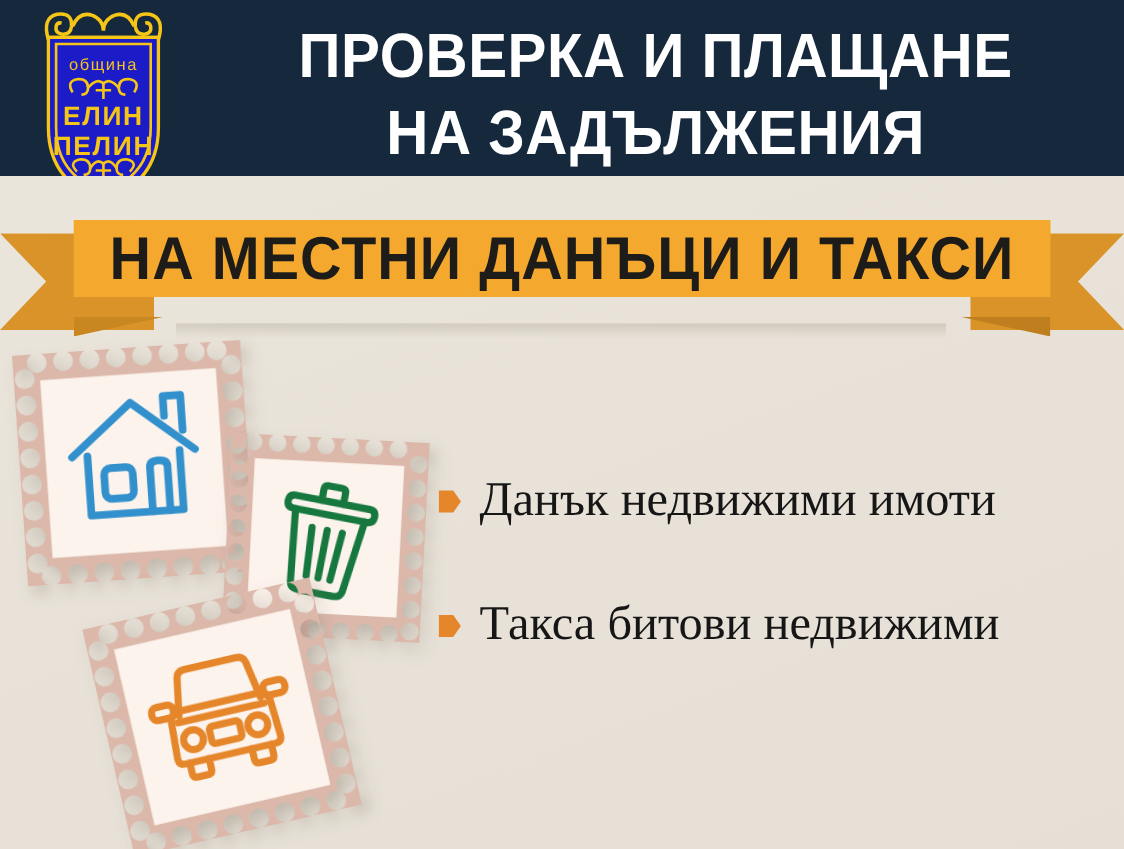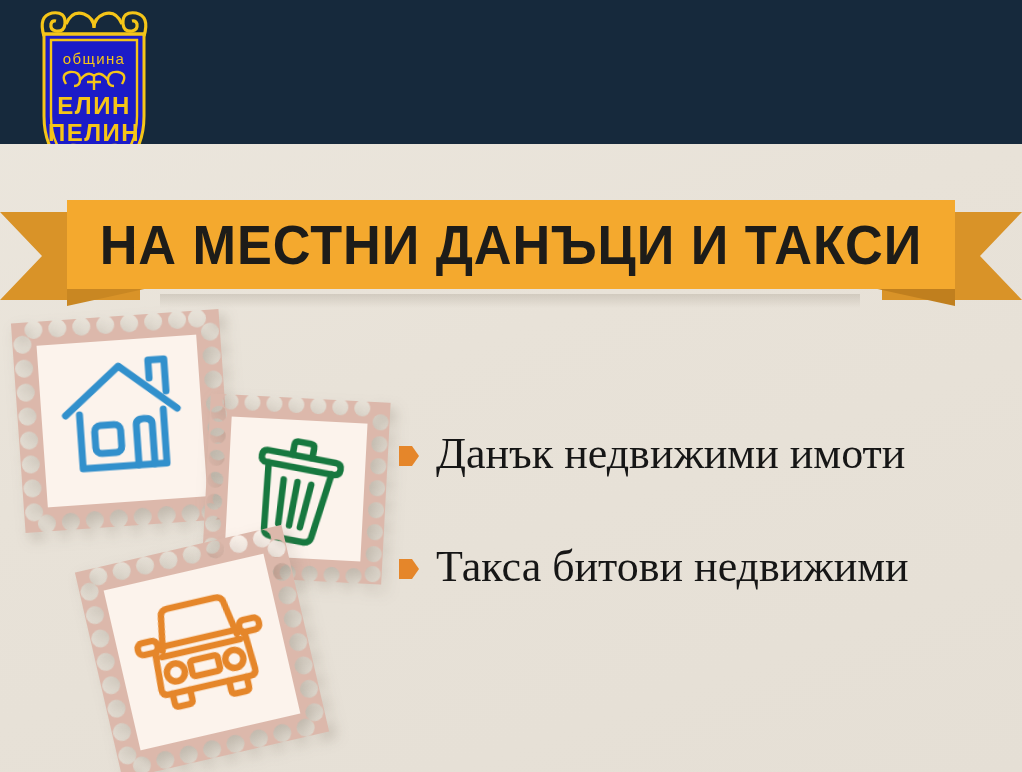--- a/index.html
+++ b/index.html
@@ -11,21 +11,21 @@
     position:relative;
   }
   
   #page{
     position:absolute;inset:0;
     background:linear-gradient(160deg,#ece7de 0%,#e8e2d8 45%,#e5dfd5 100%);
   }
 
   
   .header{
-    position:absolute;left:0;top:0;width:1022px;height:144px;
+    position:absolute;left:0;top:0;width:1022px;height:160px;
     background:#16293c;
     overflow:hidden;
   }
   .crest{
     position:absolute;left:18px;top:4px;width:152px;height:184px;
   }
   .header-titles{
     position:absolute;left:186px;top:16px;width:820px;
     text-align:center;
   }
@@ -60,21 +60,21 @@
   .ribbon-shadow{
     position:absolute;top:92px;width:82px;height:18px;
     background:#c07f1e;
   }
   .ribbon-shadow.left{left:67px;clip-path:polygon(0 0,82px 0,82px 18px,0 18px);
     background:linear-gradient(to bottom right,#c98722 0%,#c98722 100%);
     clip-path:polygon(0 0,82px 0,0 18px);}
   .ribbon-shadow.right{right:67px;
     clip-path:polygon(0 0,82px 0,82px 18px);}
   .ribbon-panel{
-    position:absolute;left:67px;top:4px;width:888px;height:89px;
+    position:absolute;left:67px;top:4px;width:888px;height:70px;
     background:#f4a92e;
     display:flex;align-items:center;justify-content:center;
   }
   .ribbon-text{
     color:#1d1c19;
     font-family:"Liberation Sans",sans-serif;
     font-weight:bold;
     font-size:55px;
     letter-spacing:1px;
     transform:scaleX(0.95);
@@ -147,20 +147,24 @@
 
       <g stroke="#f5c518" stroke-width="2.4" fill="none">
         <path d="M52 152 Q44 144 54 141 Q64 140 64 149 Q64 155 58 155"></path>
         <path d="M100 152 Q108 144 98 141 Q88 140 88 149 Q88 155 94 155"></path>
         <path d="M64 149 Q70 139 76 145 Q82 139 88 149"></path>
         <path d="M76 143 L76 159 M69 151 L83 151"></path>
       </g>
     </svg>
   </div>
 
+  <div class="header-titles">
+    <div class="title-line">ПРОВЕРКА И ПЛАЩАНЕ</div>
+    <div class="title-line">НА ЗАДЪЛЖЕНИЯ</div>
+  </div>
 </div>
 
 <div class="ribbon">
   <div class="ribbon-tail left"></div>
   <div class="ribbon-tail right"></div>
   <div class="ribbon-shadow left"></div>
   <div class="ribbon-shadow right"></div>
   <div class="ribbon-panel">
     <span class="ribbon-text">НА МЕСТНИ ДАНЪЦИ И ТАКСИ</span>
   </div>

